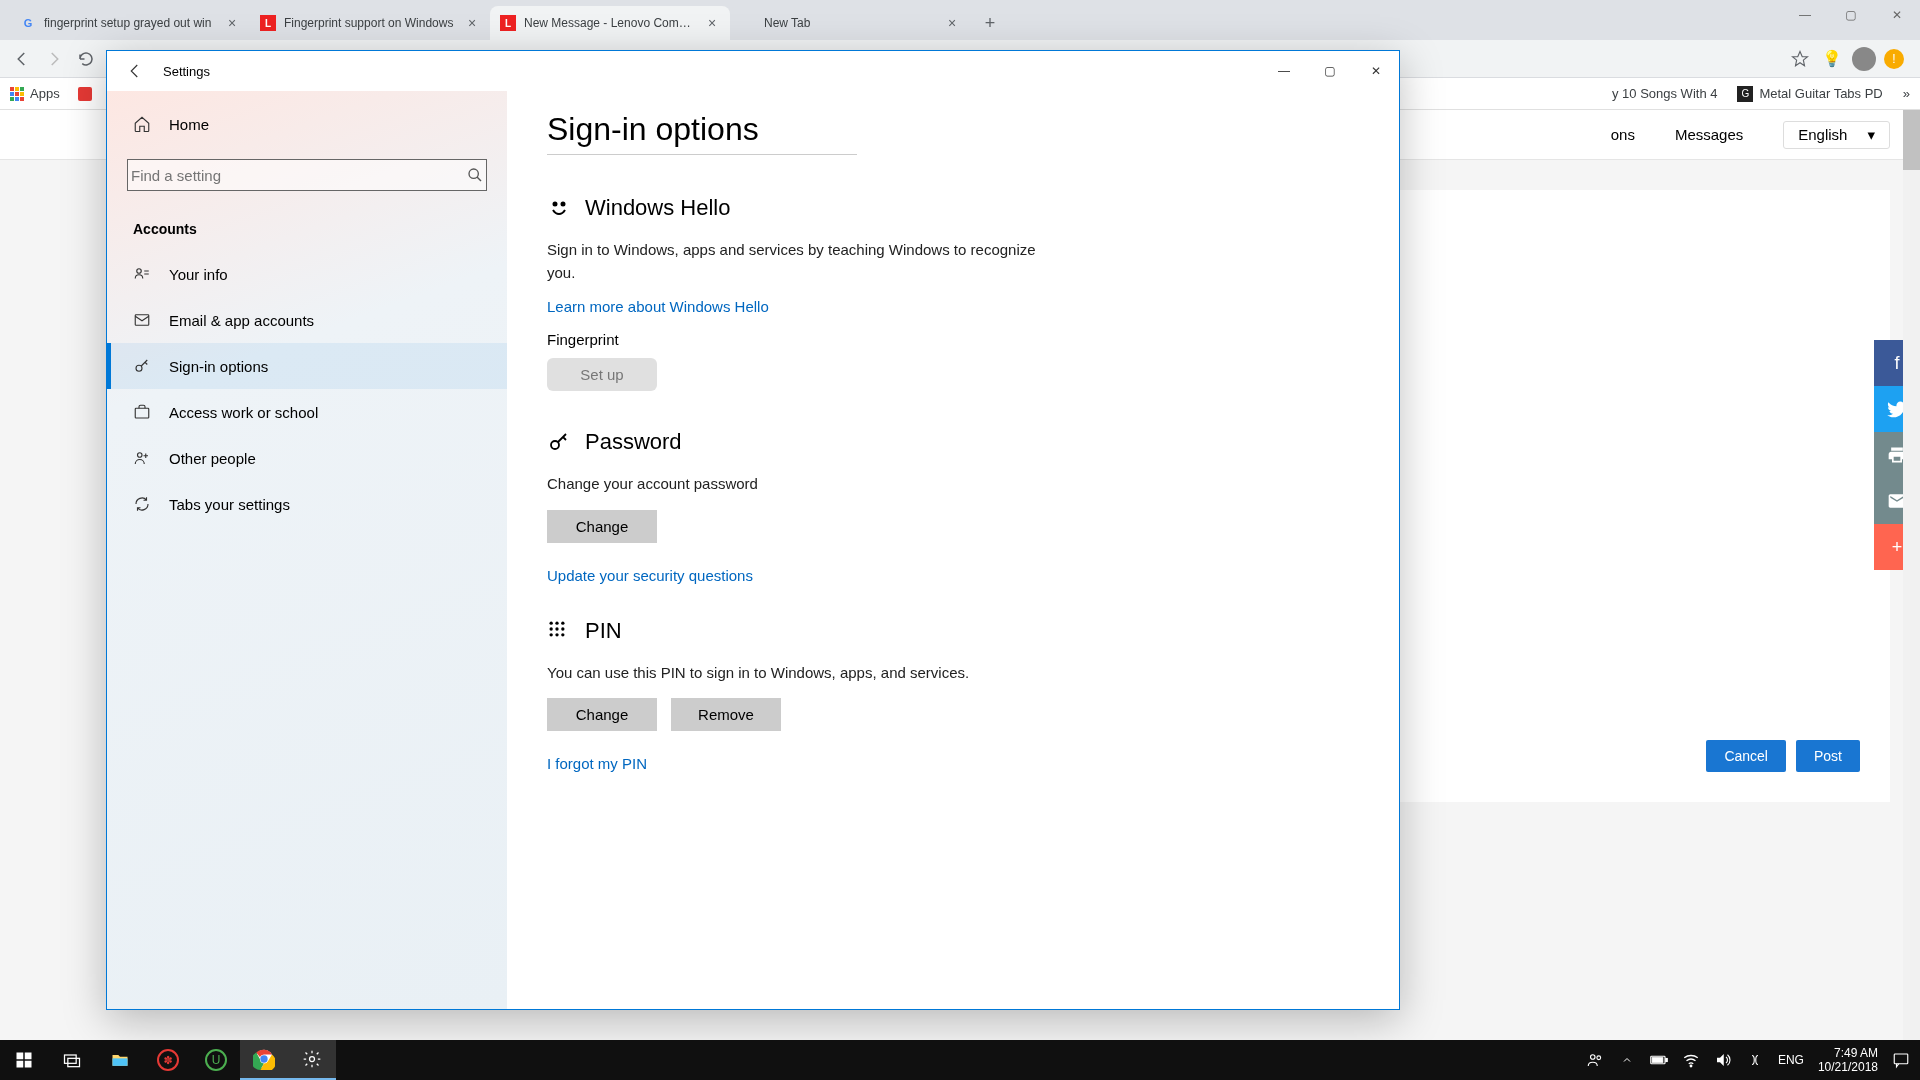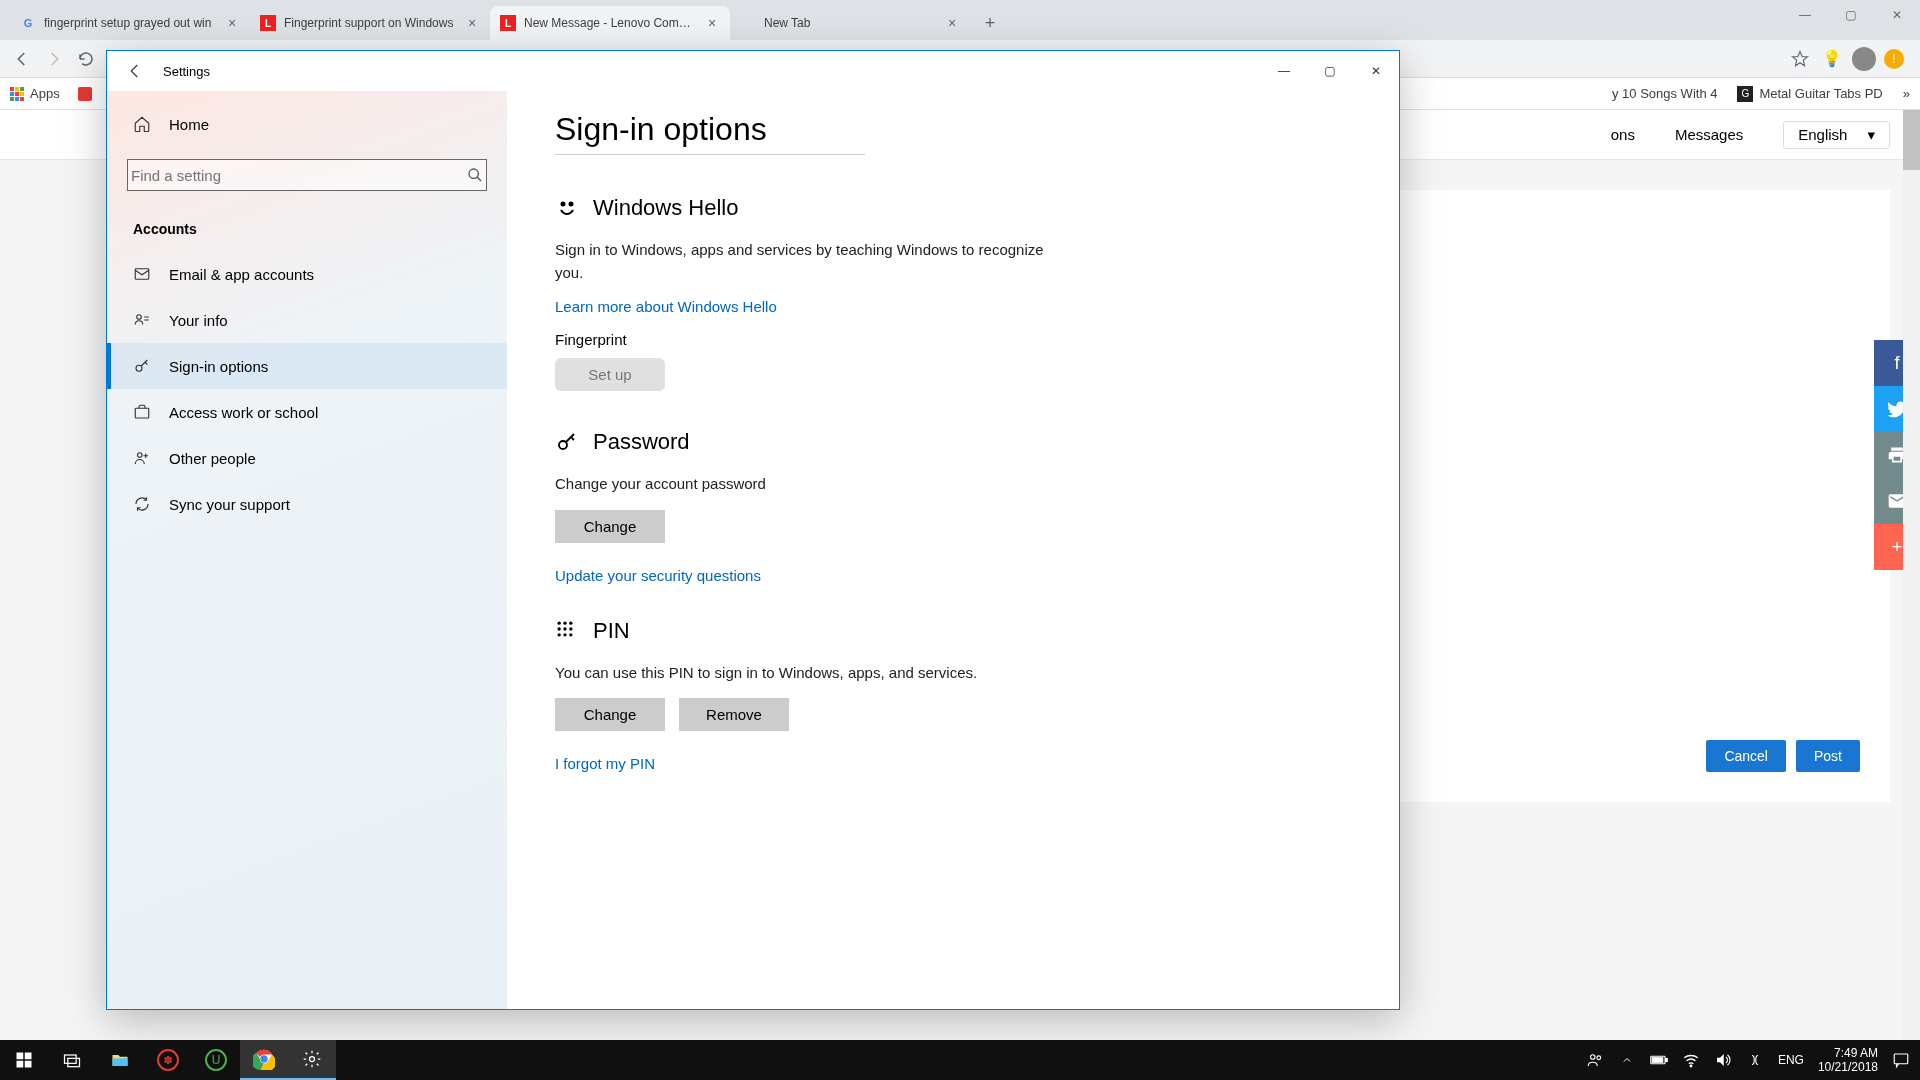--- a/index.html
+++ b/index.html
@@ -49,21 +49,21 @@
 .page-scroll-thumb { position:absolute; top:0; width:100%; height:60px; background:#c1c1c1; }
 
 
 .settings-window { position: absolute; left: 106px; top: 50px; width: 1294px; height: 960px; background: #fff; box-shadow: 0 10px 40px rgba(0,0,0,0.25); border: 1px solid #0078d7; display:flex; flex-direction:column; }
 .settings-titlebar { height: 40px; display:flex; align-items:center; padding-left:14px; background:#fff; }
 .settings-back { width:28px; height:28px; display:flex; align-items:center; justify-content:center; }
 .settings-title { margin-left: 14px; font-size: 13px; }
 .settings-win-controls { margin-left:auto; display:flex; }
 .settings-win-btn { width:46px; height:40px; display:flex; align-items:center; justify-content:center; font-size:12px; color:#333; }
 
-.settings-body { flex:1; display:flex; overflow:hidden;gap:8px; }
+.settings-body { flex:1; display:flex; overflow:hidden; }
 .settings-sidebar { width: 400px; background: linear-gradient(160deg, #fde7e2 0%, #eef3f7 30%, #e9f0f5 100%); padding-top: 10px; }
 .side-home { display:flex; align-items:center; gap:18px; padding: 14px 26px; font-size:15px; }
 .side-search { margin: 12px 20px 20px; border:1px solid #666; height:32px; display:flex; align-items:center; padding:0 3px; background:rgba(255,255,255,0.5); }
 .side-search input { border:none; background:transparent; outline:none; flex:1; font-size:15px; }
 .side-group-title { padding: 10px 26px 14px; font-size:14px; font-weight:600; }
 .side-item { display:flex; align-items:center; gap:18px; padding: 14px 26px; font-size:15px; position:relative; }
 .side-item.selected { background: rgba(0,120,215,0.08); }
 .side-item.selected::before { content:""; position:absolute; left:0; top:0; bottom:0; width:4px; background:#0078d7; }
 .side-item .icon, .side-home .icon { width:18px; height:18px; display:flex; align-items:center; justify-content:center; }
 
@@ -267,35 +267,35 @@
               <circle cx="10" cy="10" r="7"></circle>
               <path d="M21 21l-6-6"></path>
             </svg>
         </span>
       </div>
       <div class="side-group-title">Accounts</div>
 
       <div class="side-item">
         <span class="icon">
           <svg width="18" height="18" viewBox="0 0 24 24" fill="none" stroke="#333" stroke-width="1.5">
+              <circle cx="8" cy="8" r="3"></circle>
+              <path d="M3 18c0-2.8 2.2-5 5-5s5 2.2 5 5M15 8h6M15 12h6"></path>
+            </svg>
+        </span>
+        <span>Your info</span>
+      </div>
+      <div class="side-item">
+        <span class="icon">
+          <svg width="18" height="18" viewBox="0 0 24 24" fill="none" stroke="#333" stroke-width="1.5">
               <rect x="3" y="5" width="18" height="14" rx="1"></rect>
               <path d="M3 7l9 6 9-6"></path>
             </svg>
         </span>
         <span>Email &amp; app accounts</span>
       </div>
-      <div class="side-item">
-        <span class="icon">
-          <svg width="18" height="18" viewBox="0 0 24 24" fill="none" stroke="#333" stroke-width="1.5">
-              <circle cx="8" cy="8" r="3"></circle>
-              <path d="M3 18c0-2.8 2.2-5 5-5s5 2.2 5 5M15 8h6M15 12h6"></path>
-            </svg>
-        </span>
-        <span>Your info</span>
-      </div>
       <div class="side-item selected">
         <span class="icon">
           <svg width="18" height="18" viewBox="0 0 24 24" fill="none" stroke="#333" stroke-width="1.5">
               <circle cx="8" cy="15" r="4"></circle>
               <path d="M11 12l8-8m-3 3l3 3"></path>
             </svg>
         </span>
         <span>Sign-in options</span>
       </div>
       <div class="side-item">
@@ -315,21 +315,21 @@
             </svg>
         </span>
         <span>Other people</span>
       </div>
       <div class="side-item">
         <span class="icon">
           <svg width="18" height="18" viewBox="0 0 24 24" fill="none" stroke="#333" stroke-width="1.5">
               <path d="M4 12a8 8 0 0 1 14-5.3M20 12a8 8 0 0 1-14 5.3M18 3v4h-4M6 21v-4h4"></path>
             </svg>
         </span>
-        <span>Sync your support</span>
+        <span>Tabs your settings</span>
       </div>
     </div>
 
     <div class="settings-content">
       <div class="content-title">Sign-in options</div>
 
       <div class="section">
         <div class="section-head">
           <span class="sicon">
             <svg width="24" height="24" viewBox="0 0 24 24" fill="none" stroke="#000" stroke-width="2">

